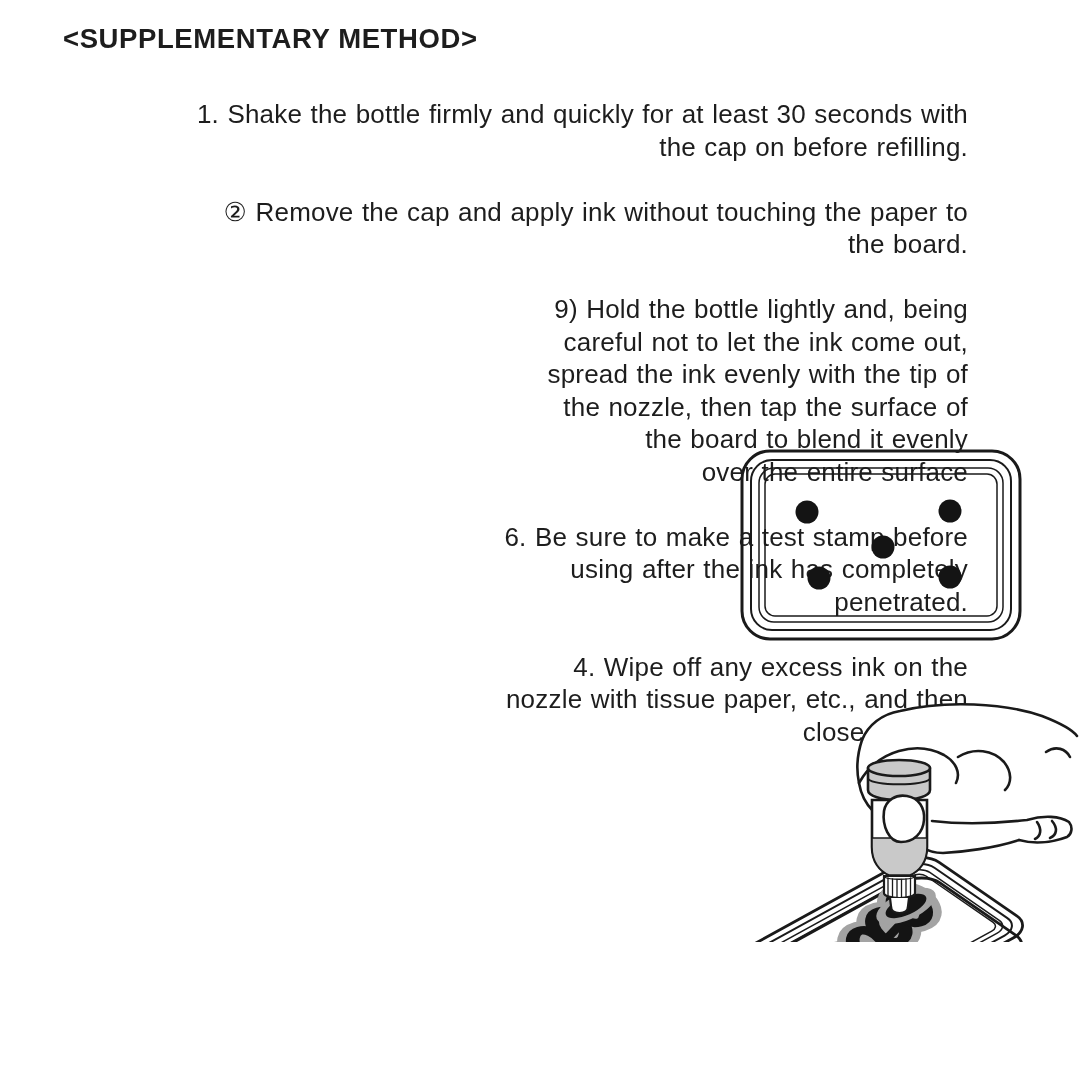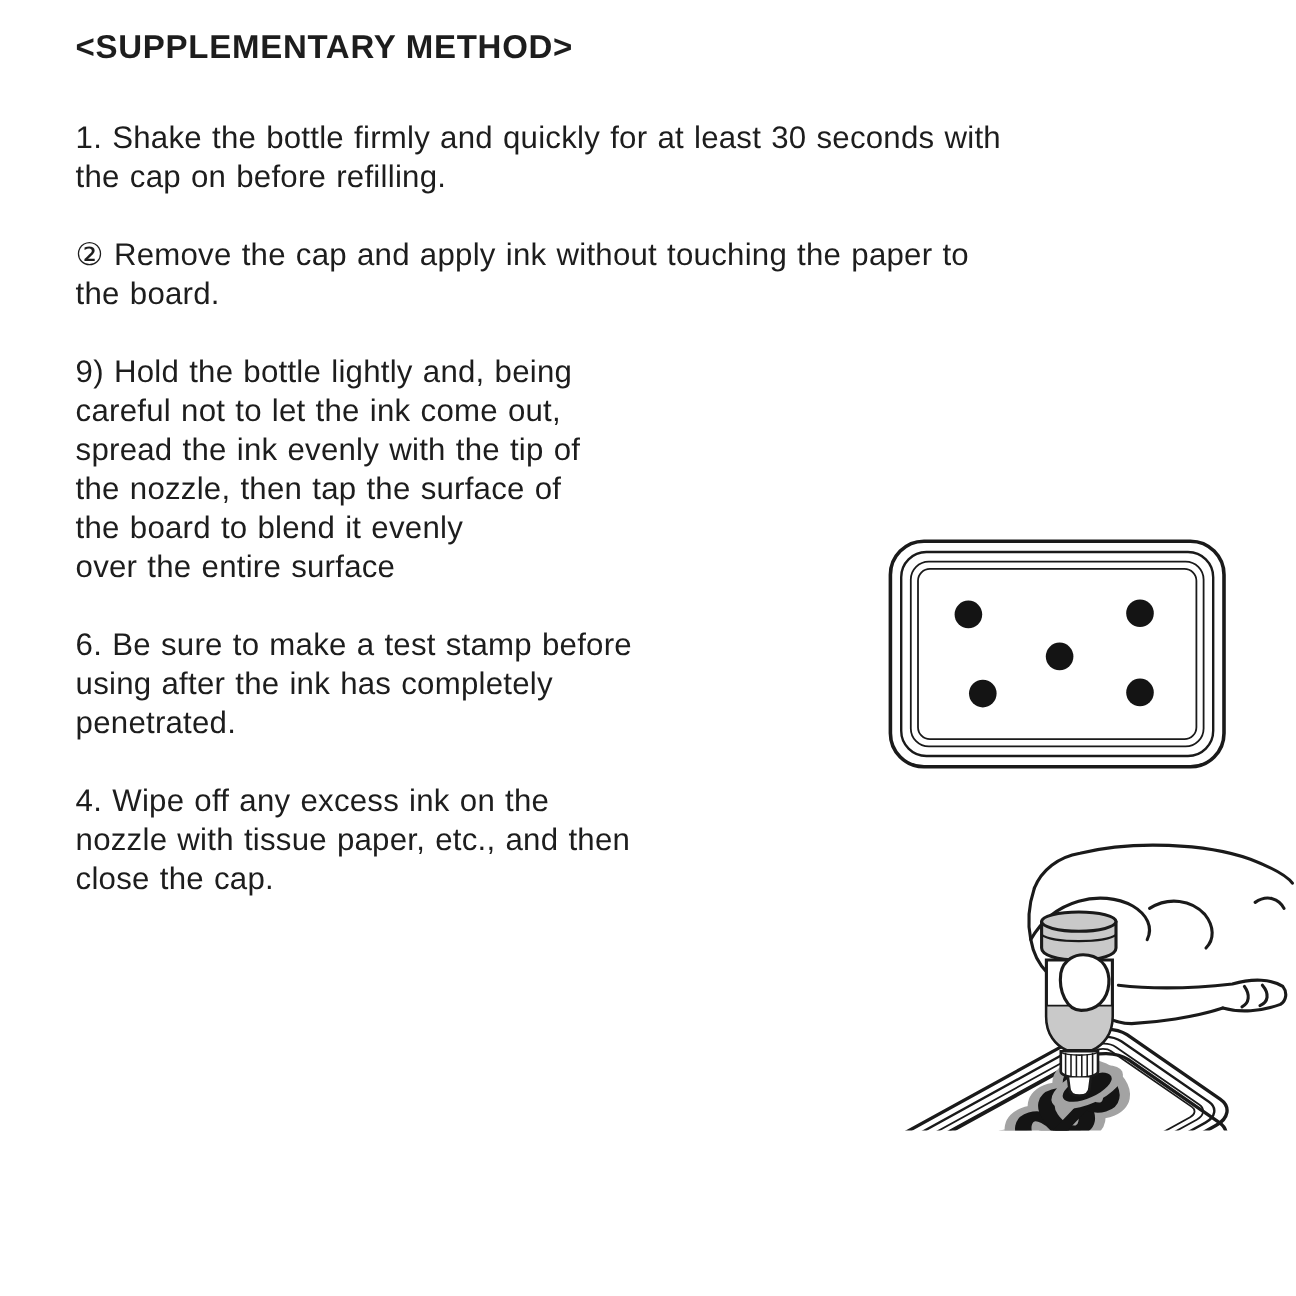--- a/index.html
+++ b/index.html
@@ -17,21 +17,21 @@
   }
   #text-col {
     position: absolute; left: 63px; top: 21px; width: 905px;
   }
   .doc-title {
     font-size: 27.5px; font-weight: bold; line-height: 36px;
     letter-spacing: 0.6px; margin: 0 0 41px 0;
   }
   .para {
     font-size: 26px; line-height: 32.5px; letter-spacing: 0.2px;
-    word-spacing: 1px; margin: 0 0 32.5px 0; white-space: pre-line;
+    word-spacing: 1px; margin: 0 0 32.5px 0; white-space: pre-line; text-align: right;
   }
   .fig { position: absolute; }
   #fig-drops { left: 740px; top: 448px; }
   #fig-hand  { left: 700px; top: 695px; }
   svg .ln { stroke: var(--outline, #1a1a1a); fill: none; vector-effect: non-scaling-stroke; }
 </style>
 </head>
 <body>
 
 <div id="page">

